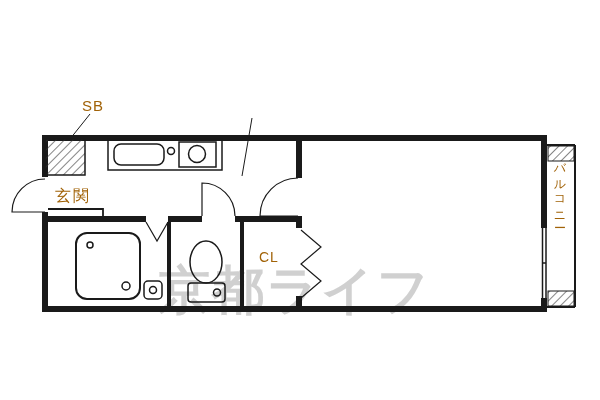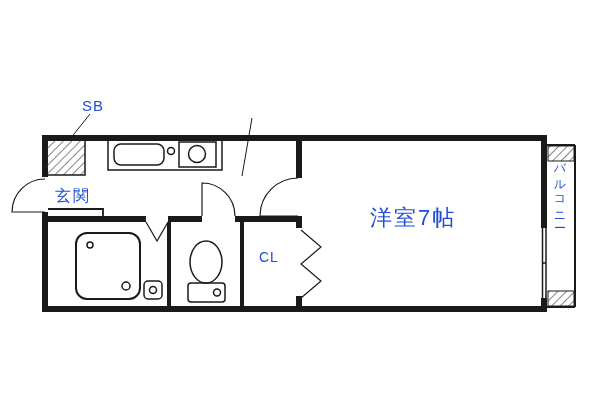--- a/index.html
+++ b/index.html
@@ -10,21 +10,21 @@
   }
   #plan {
     position: relative;
     width: 600px; height: 400px;
     background: #ffffff;
     overflow: hidden;
   }
   #plan svg { position: absolute; left: 0; top: 0; z-index: 1; }
   .lbl {
     position: absolute;
-    color: #1d4ed8;
+    color: #a16207;
     white-space: nowrap;
     z-index: 2;
   }
   #shoe-box-label   { left: 82px;  top: 97px;  font-size: 15px; letter-spacing: 1px; }
   #kitchen-label    { left: 237px; top: 87px;  font-size: 22px; letter-spacing: 4px; }
   #entrance-label   { left: 55px;  top: 186px; font-size: 16px; letter-spacing: 2px; }
   #closet-label     { left: 259px; top: 249px; font-size: 14px; letter-spacing: 1px; }
   #western-room-label { left: 370px; top: 203px; font-size: 22px; letter-spacing: 2px; }
   #balcony-label {
     left: 551px; top: 154px;
@@ -39,20 +39,21 @@
     color: #c5c5c5; opacity: 0.8;
     z-index: 0;
     white-space: nowrap;
   }
 </style>
 </head>
 <body>
 
 <div id="plan">
 
+  <div id="watermark">京都ライフ</div>
 
   <svg width="600" height="400" viewBox="0 0 600 400" xmlns="http://www.w3.org/2000/svg">
     <defs>
       <pattern id="hatch" width="6" height="6" patternUnits="userSpaceOnUse" patternTransform="rotate(45)">
         <line x1="0" y1="0" x2="0" y2="6" stroke="#333333" stroke-width="1.2"></line>
       </pattern>
     </defs>
 
     <g fill="#1a1a1a">
       <rect x="42" y="135" width="505" height="6"></rect>
@@ -122,16 +123,15 @@
       <path d="M 298 216 L 260 216 A 38 38 0 0 1 298 178"></path>
       <path d="M 202 216 L 202 183 A 33 33 0 0 1 235 216"></path>
       <path d="M 146 222 L 157 241 L 168 222"></path>
       <path d="M 301 230 L 321 247 L 301 264 L 321 281 L 301 298"></path>
     </g>
   </svg>
 
   <div id="shoe-box-label" class="lbl">SB</div>
   <div id="entrance-label" class="lbl">玄関</div>
   <div id="closet-label" class="lbl">CL</div>
-  <div id="western-room-label" class="lbl">洋室7帖</div>
   <div id="balcony-label" class="lbl">バルコニー</div>
 
 </div>
 
 </body></html>

